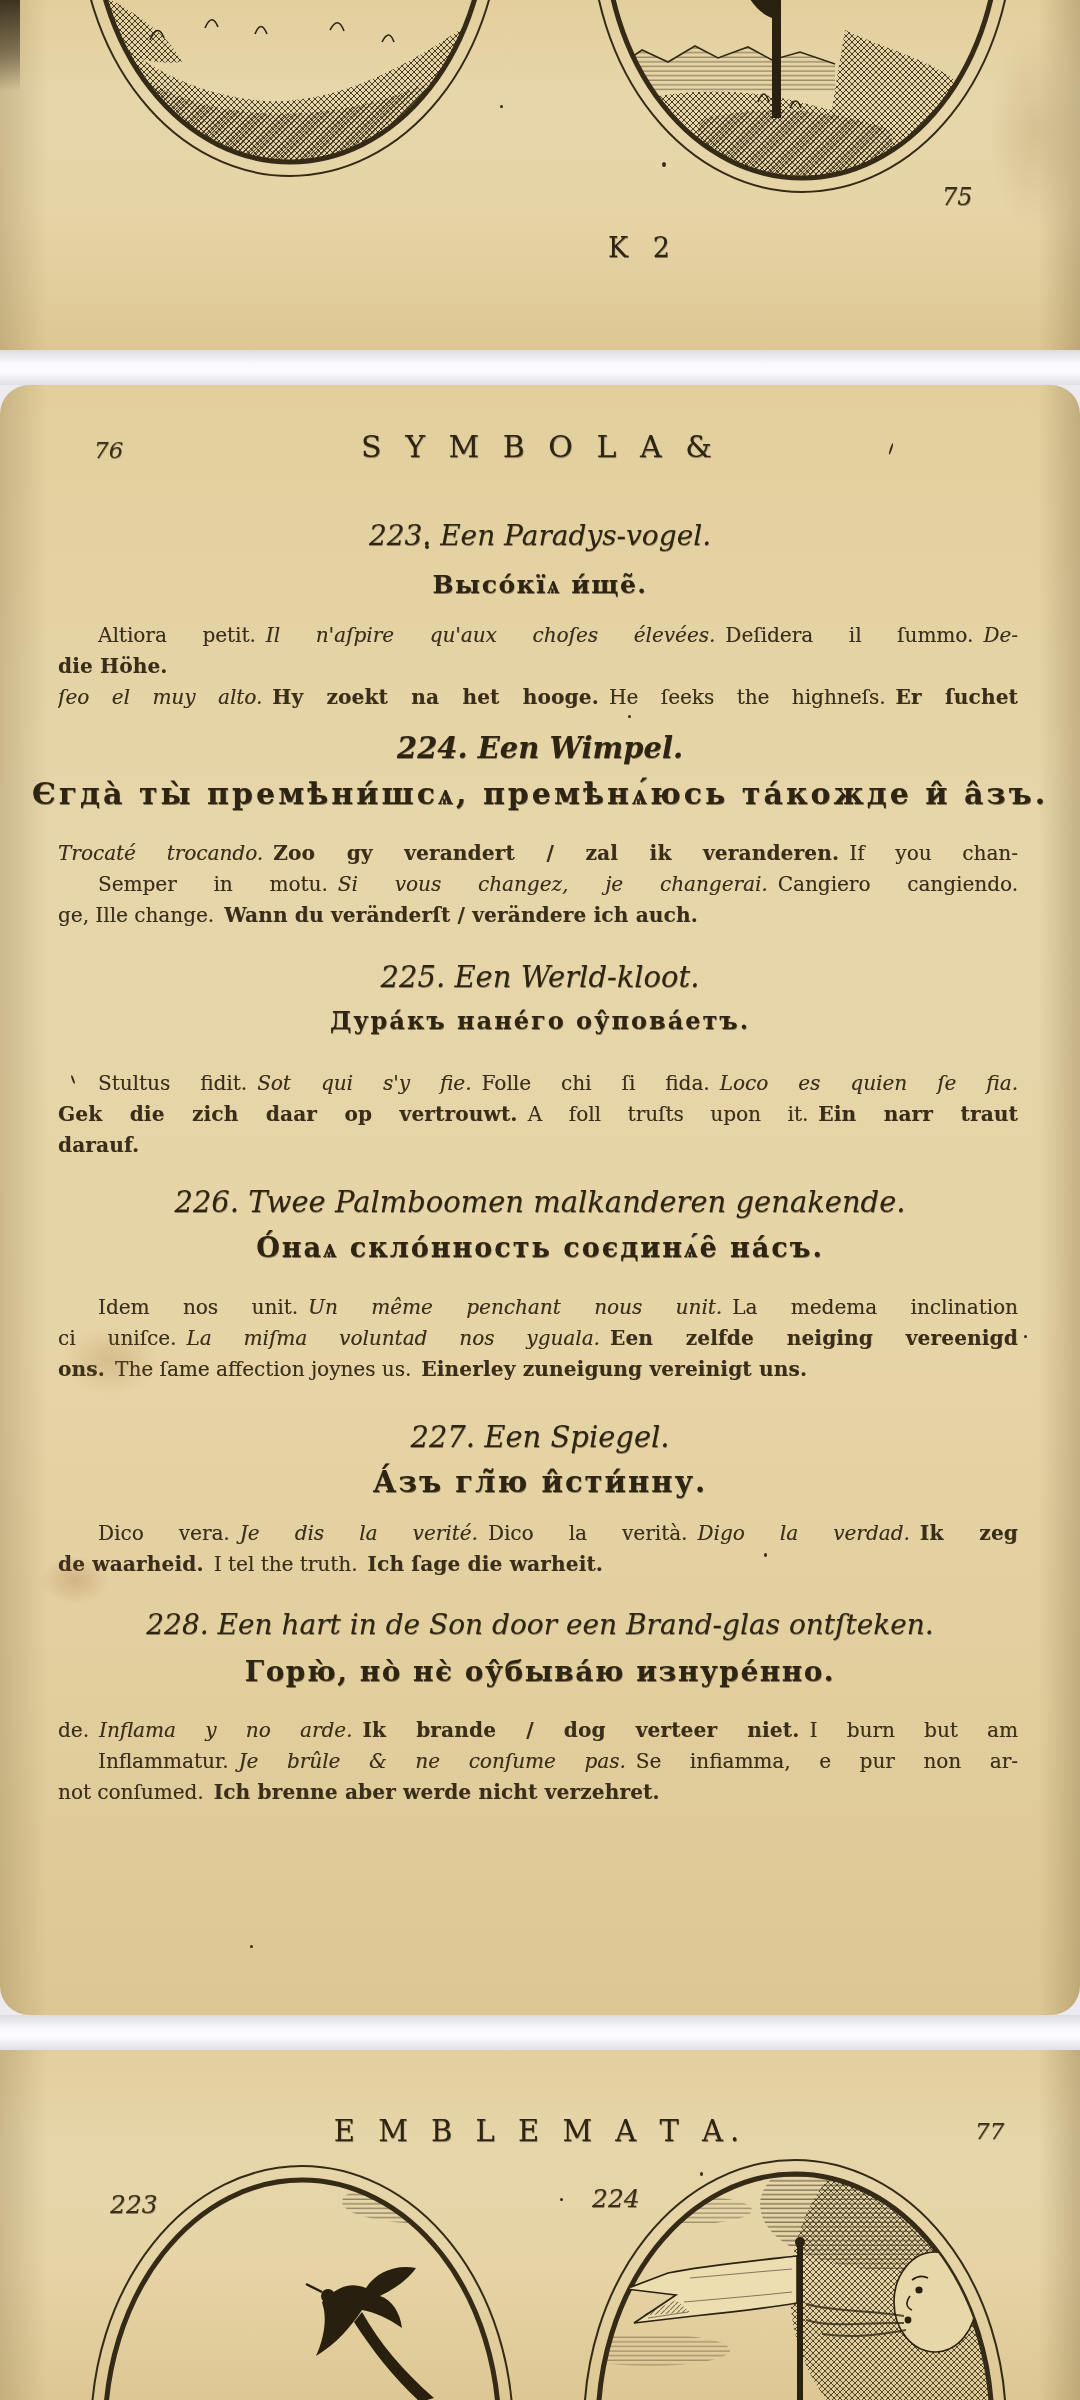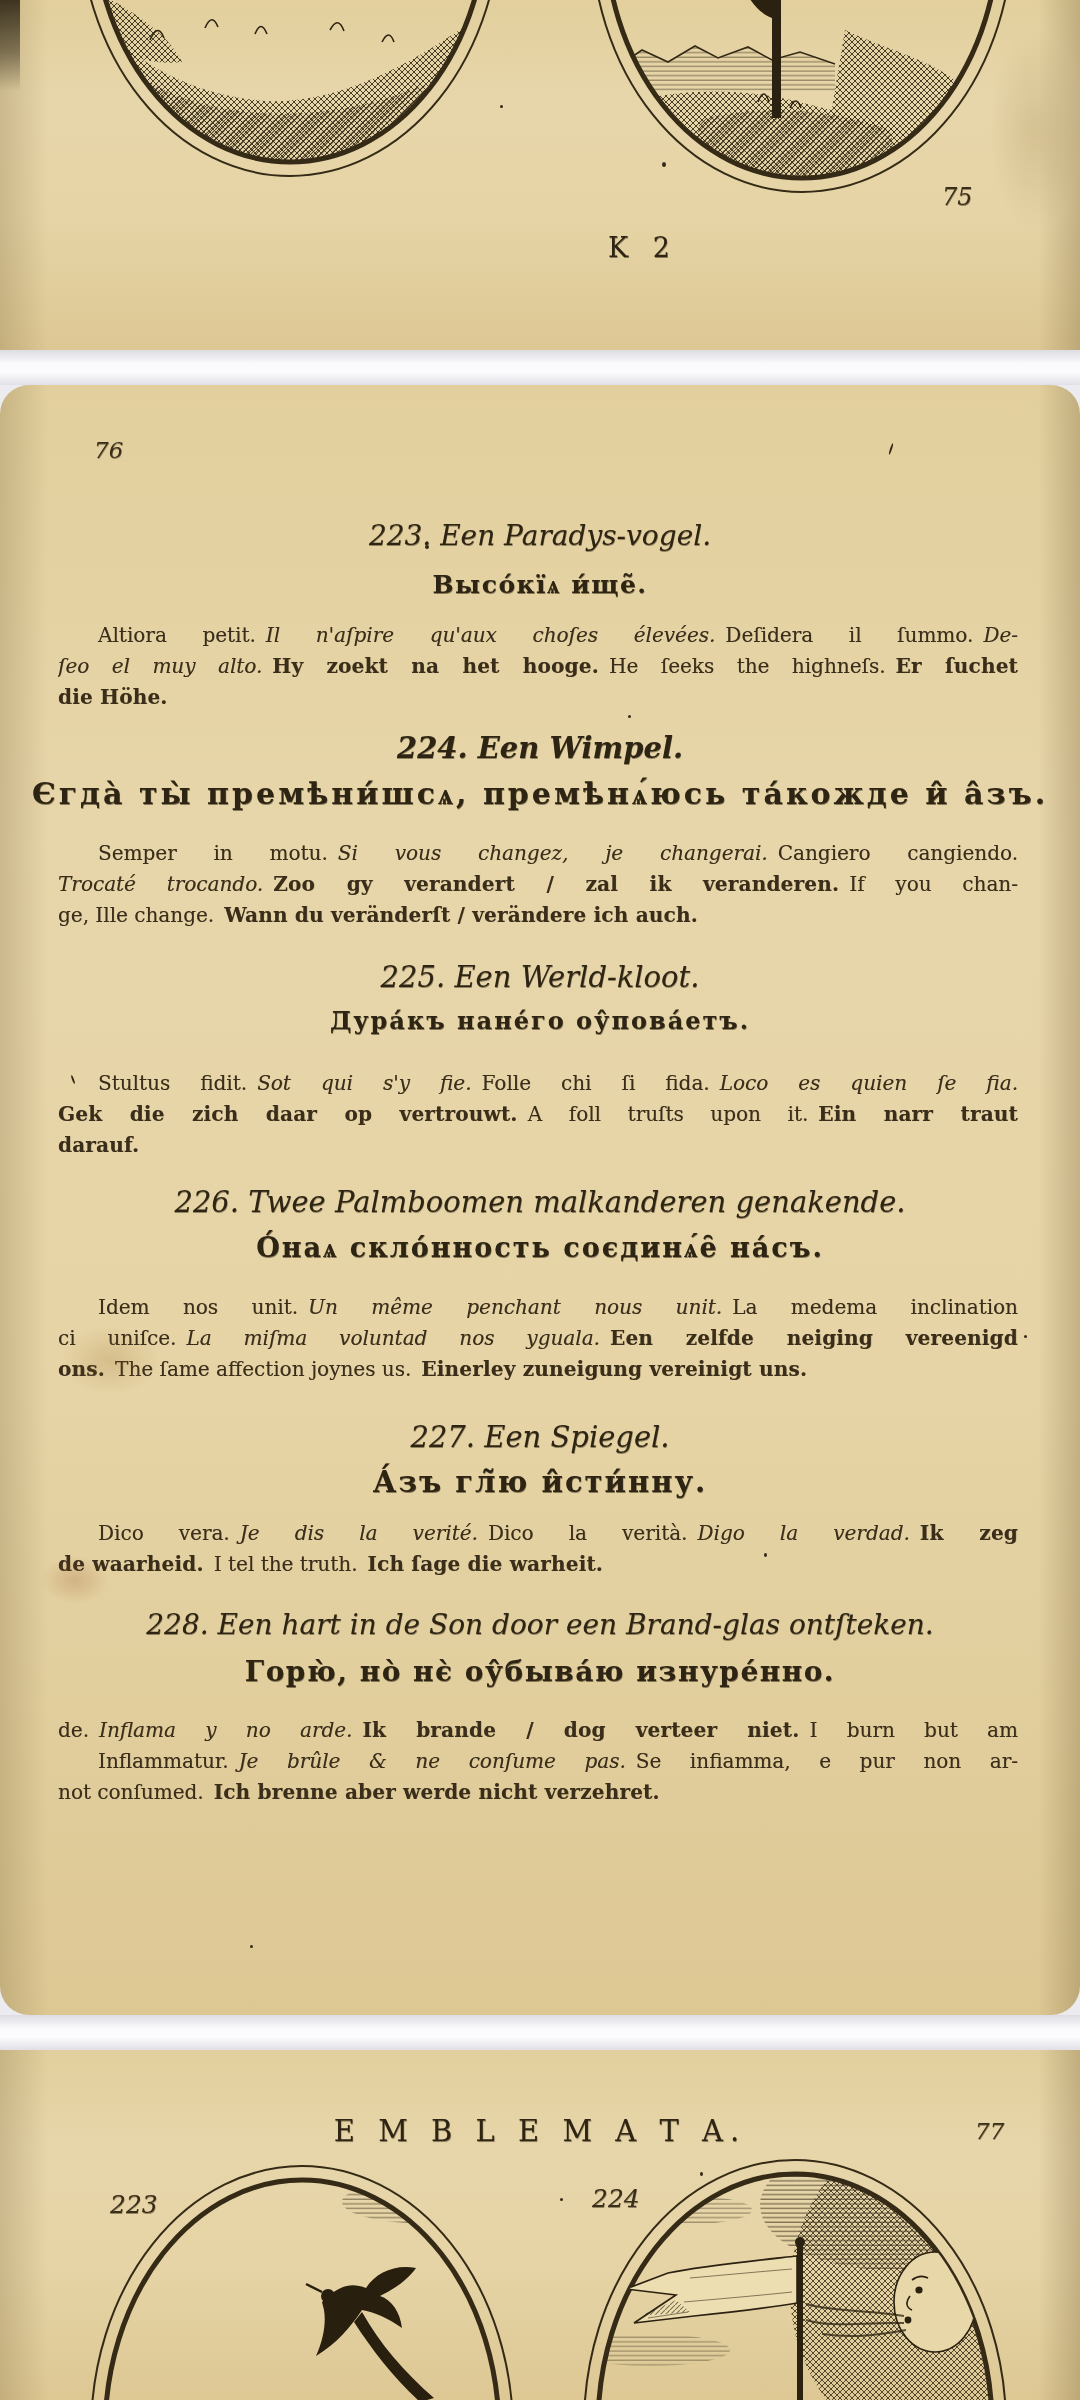--- a/index.html
+++ b/index.html
@@ -123,36 +123,37 @@
   <div class="folio folio-75">75</div>
   <div class="signature">K 2</div>
   <span class="speck" style="left:662px;top:162px;width:4px;height:5px;"></span>
   <span class="speck" style="left:500px;top:105px;width:3px;height:3px;"></span>
 </section>
 
 <div class="gap gap1"></div>
 
 <section class="page page-main">
   <div class="folio folio-76">76</div>
+  <div class="runhead runhead-main">S Y M B O L A  &amp;</div>
   <div id="entries">
       <div class="entry">
         <div class="heading" style="top: 134px; font-size: 28px;"><span>223. </span><span>Een Paradys-vogel.</span></div>
         <div class="motto" style="top: 184px; font-size: 25px; letter-spacing: 1.5px;">Высо́кїѧ и́ще̃.</div>
         <div class="para" style="top: 235px;">
           <div class="line indent" style="height: 31px;"><span class="s-r">Altiora petit. </span><span class="s-i">Il n'aſpire qu'aux choſes élevées. </span><span class="s-r">Deſidera il ſummo. </span><span class="s-i">De-</span></div>
+          <div class="line last" style="height: 31px;"><span class="s-f">die Höhe.</span></div>
           <div class="line" style="height: 31px;"><span class="s-i">ſeo el muy alto. </span><span class="s-f">Hy zoekt na het hooge. </span><span class="s-r">He ſeeks the highneſs. </span><span class="s-f">Er ſuchet</span></div>
-          <div class="line last" style="height: 31px;"><span class="s-f">die Höhe.</span></div>
         </div>
       </div>
       <div class="entry">
         <div class="heading" style="top: 346px; font-size: 29px; font-weight: bold;"><span>224. </span><span>Een Wimpel.</span></div>
         <div class="motto" style="top: 390px; font-size: 30px; letter-spacing: 3px;">Єгда̀ ты̀ премѣни́шсѧ, премѣнѧ́юсь та́кожде и̂ а̂зъ.</div>
         <div class="para" style="top: 453px;">
+          <div class="line" style="height: 31px;"><span class="s-i">Trocaté trocando. </span><span class="s-f">Zoo gy verandert / zal ik veranderen. </span><span class="s-r">If you chan-</span></div>
           <div class="line indent" style="height: 31px;"><span class="s-r">Semper in motu. </span><span class="s-i">Si vous changez, je changerai. </span><span class="s-r">Cangiero cangiendo.</span></div>
-          <div class="line" style="height: 31px;"><span class="s-i">Trocaté trocando. </span><span class="s-f">Zoo gy verandert / zal ik veranderen. </span><span class="s-r">If you chan-</span></div>
           <div class="line last" style="height: 31px;"><span class="s-r">ge, Ille change. </span><span class="s-f">Wann du veränderſt / verändere ich auch.</span></div>
         </div>
       </div>
       <div class="entry">
         <div class="heading" style="top: 575px; font-size: 29px;"><span>225. </span><span>Een Werld-kloot.</span></div>
         <div class="motto" style="top: 621px; font-size: 24px; letter-spacing: 2px;">Дура́къ нане́го оу̂пова́етъ.</div>
         <div class="para" style="top: 683px;">
           <div class="line indent" style="height: 31px;"><span class="s-r">Stultus fidit. </span><span class="s-i">Sot qui s'y fie. </span><span class="s-r">Folle chi ſi fida. </span><span class="s-i">Loco es quien ſe fia.</span></div>
           <div class="line" style="height: 31px;"><span class="s-f">Gek die zich daar op vertrouwt. </span><span class="s-r">A foll truſts upon it. </span><span class="s-f">Ein narr traut</span></div>
           <div class="line last" style="height: 31px;"><span class="s-f">darauf.</span></div>

